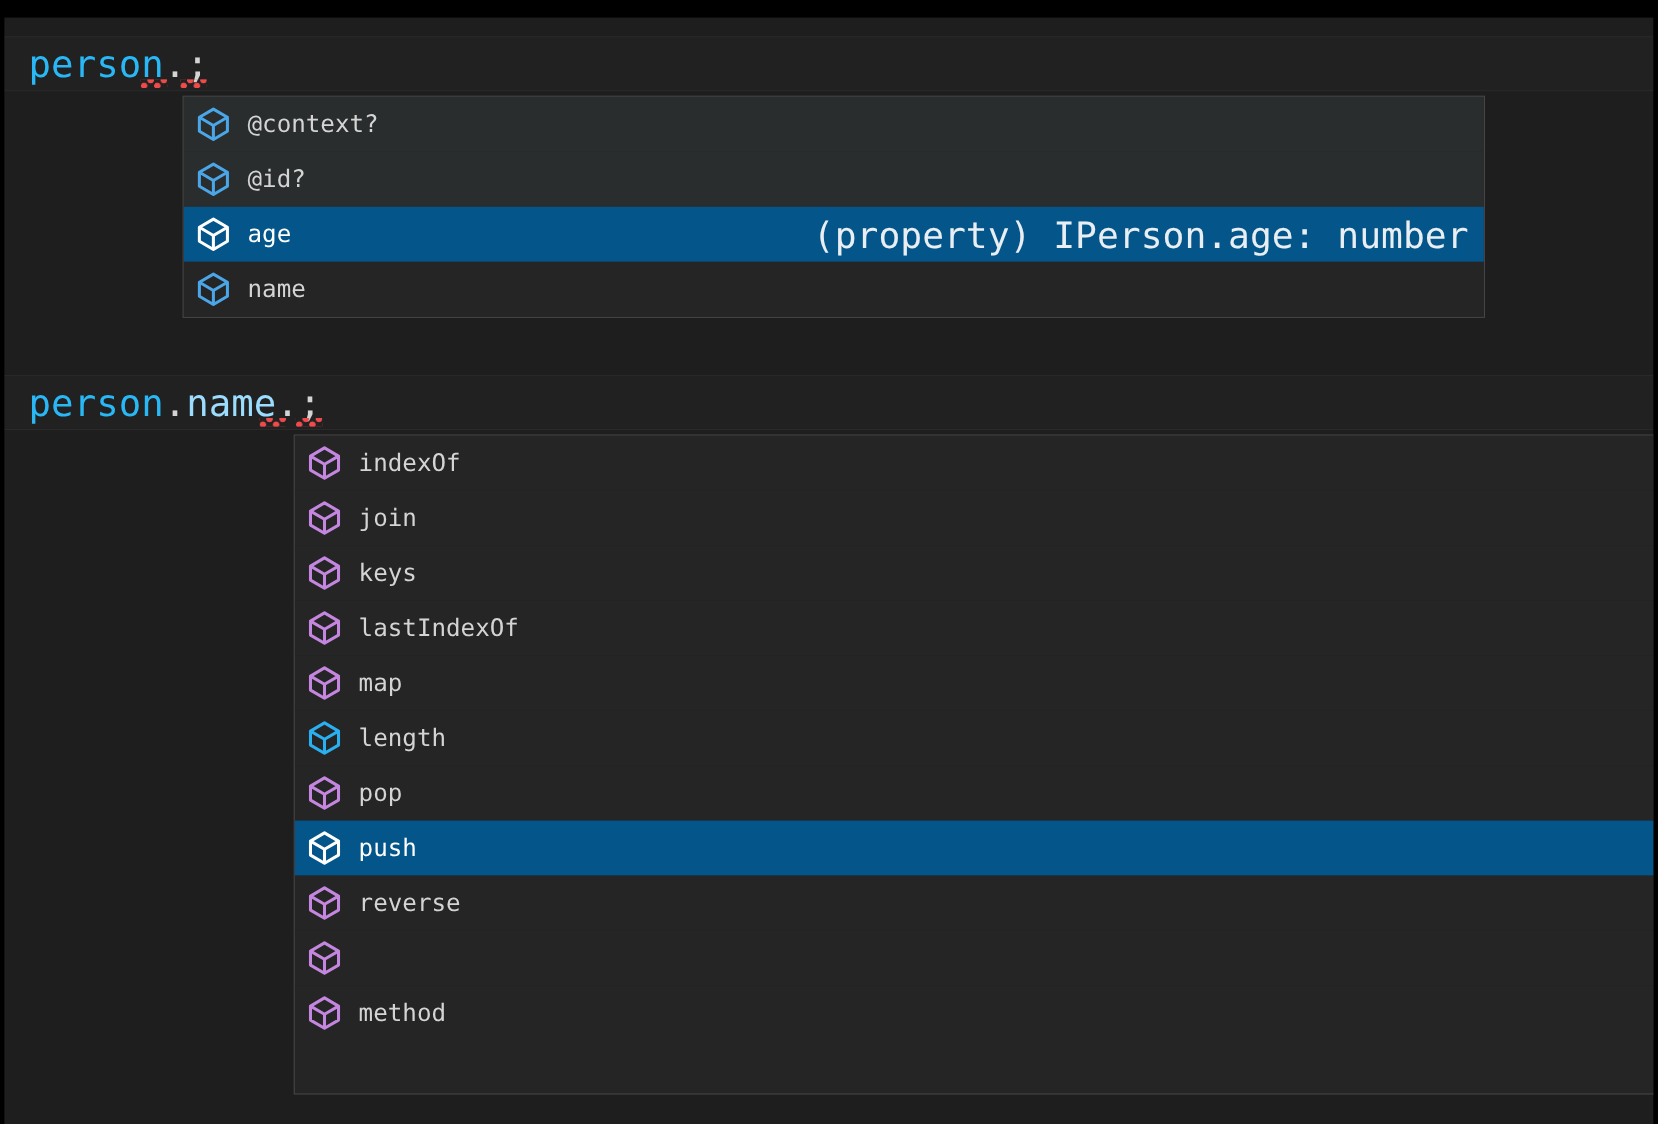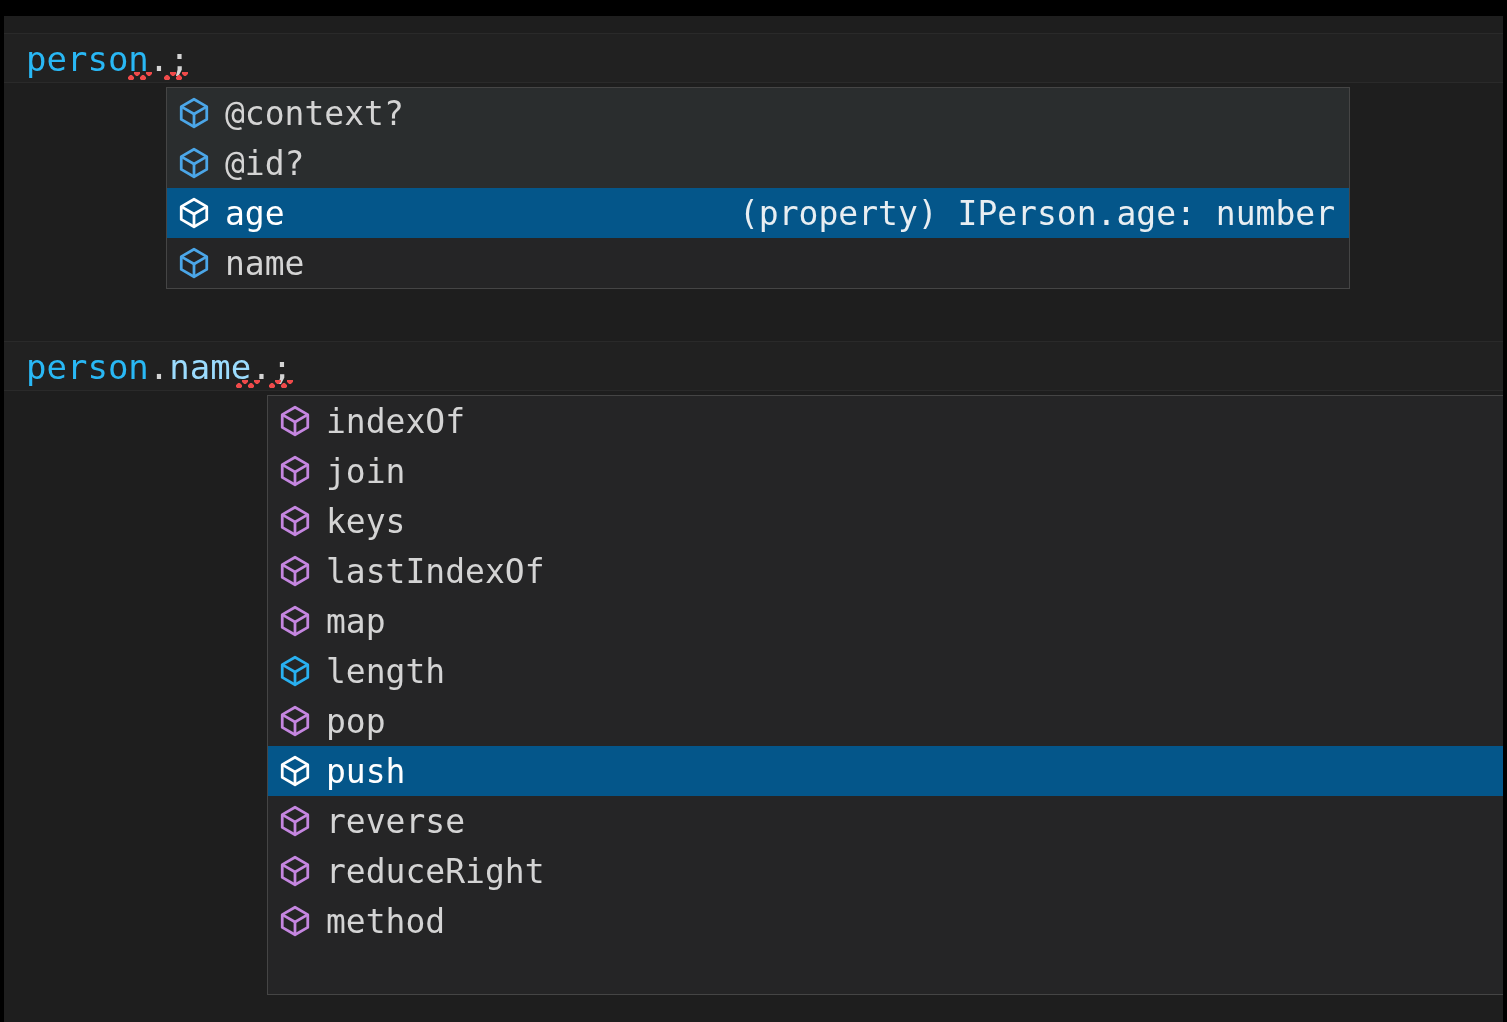--- a/index.html
+++ b/index.html
@@ -102,21 +102,21 @@
 
   .row-icon {
     width: 34px;
     height: 34px;
     flex: 0 0 34px;
     margin-right: 14px;
     display: block;
   }
 
   .row-label {
-    font-size: 33px;
+    font-size: 22px;
     color: #d4d4d4;
     white-space: pre;
     flex: 0 0 auto;
   }
   .suggest-row.selected .row-label { color: #ffffff; }
 
   .row-detail {
     margin-left: auto;
     font-size: 33px;
     color: #cfd8de;
@@ -277,21 +277,20 @@
       <span class="row-label">reverse</span>
       <span class="row-detail"></span>
     </div>
 
     <div class="suggest-row">
       <svg class="row-icon" viewBox="0 0 32 32">
         <path d="M16 3 L28 10 L28 22 L16 29 L4 22 L4 10 Z" fill="none" stroke="#c586e0" stroke-width="2.6" stroke-linejoin="round"></path>
         <path d="M4 10 L16 17 L28 10" fill="none" stroke="#c586e0" stroke-width="2.6" stroke-linejoin="round"></path>
         <path d="M16 17 L16 29" fill="none" stroke="#c586e0" stroke-width="2.6"></path>
       </svg>
-      <span class="row-label">reduceRight</span>
       <span class="row-detail"></span>
     </div>
 
     <div class="suggest-row">
       <svg class="row-icon" viewBox="0 0 32 32">
         <path d="M16 3 L28 10 L28 22 L16 29 L4 22 L4 10 Z" fill="none" stroke="#c586e0" stroke-width="2.6" stroke-linejoin="round"></path>
         <path d="M4 10 L16 17 L28 10" fill="none" stroke="#c586e0" stroke-width="2.6" stroke-linejoin="round"></path>
         <path d="M16 17 L16 29" fill="none" stroke="#c586e0" stroke-width="2.6"></path>
       </svg>
       <span class="row-label">method</span>

